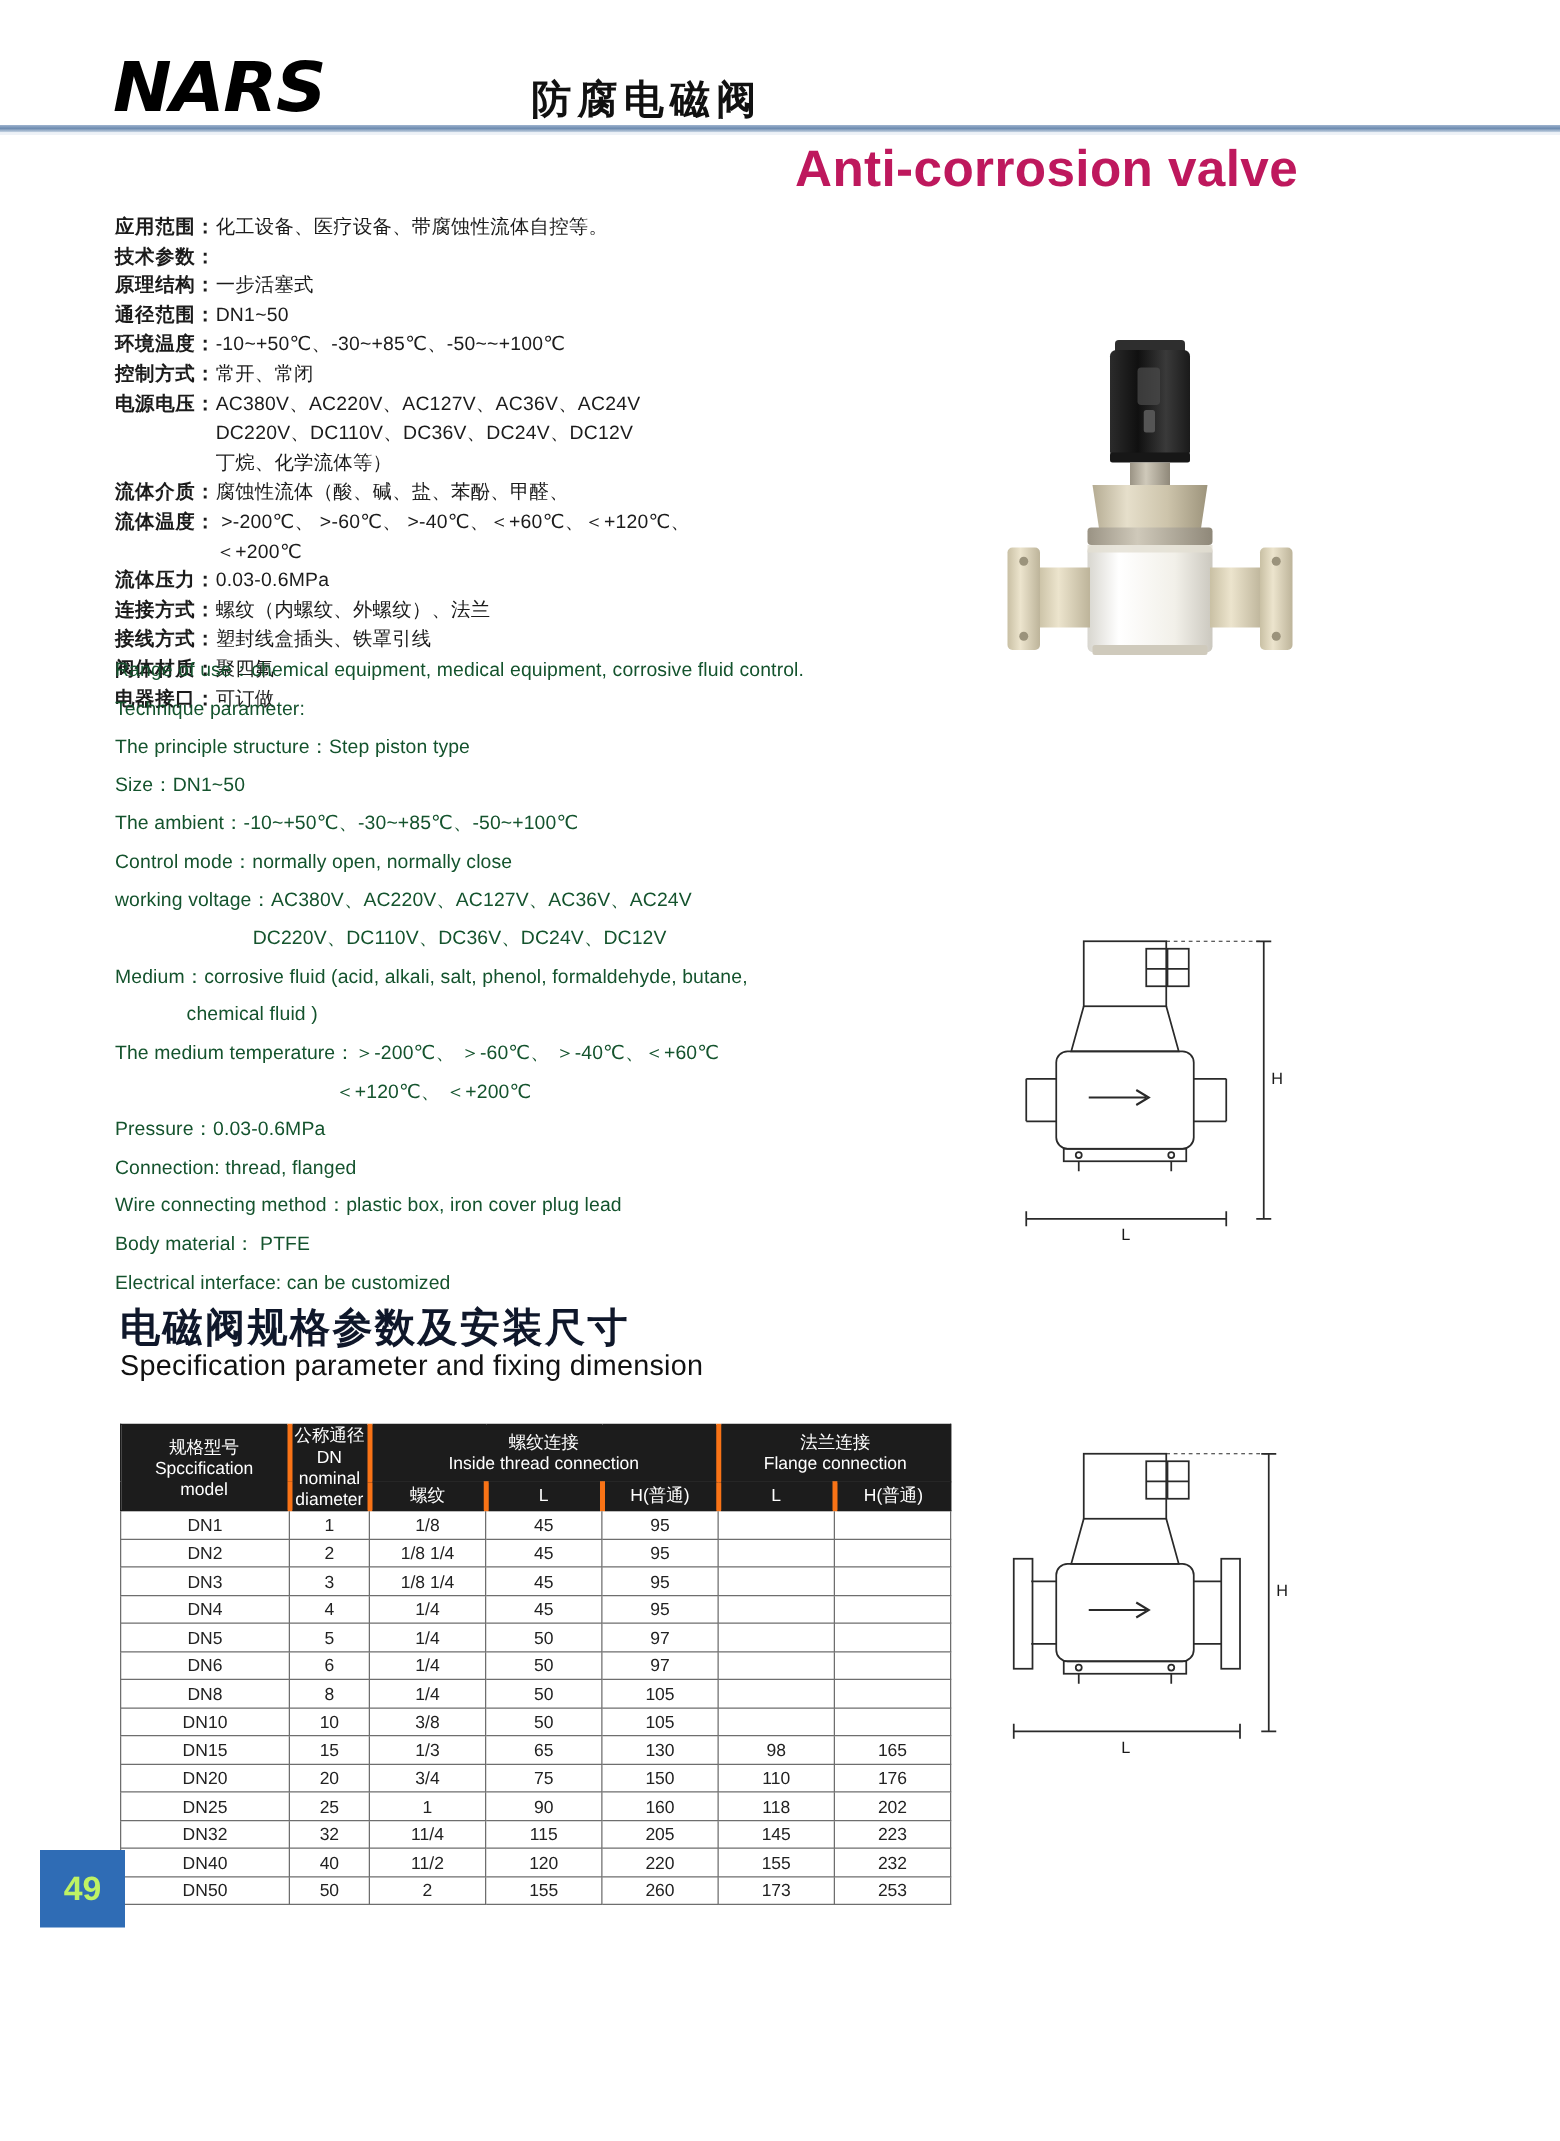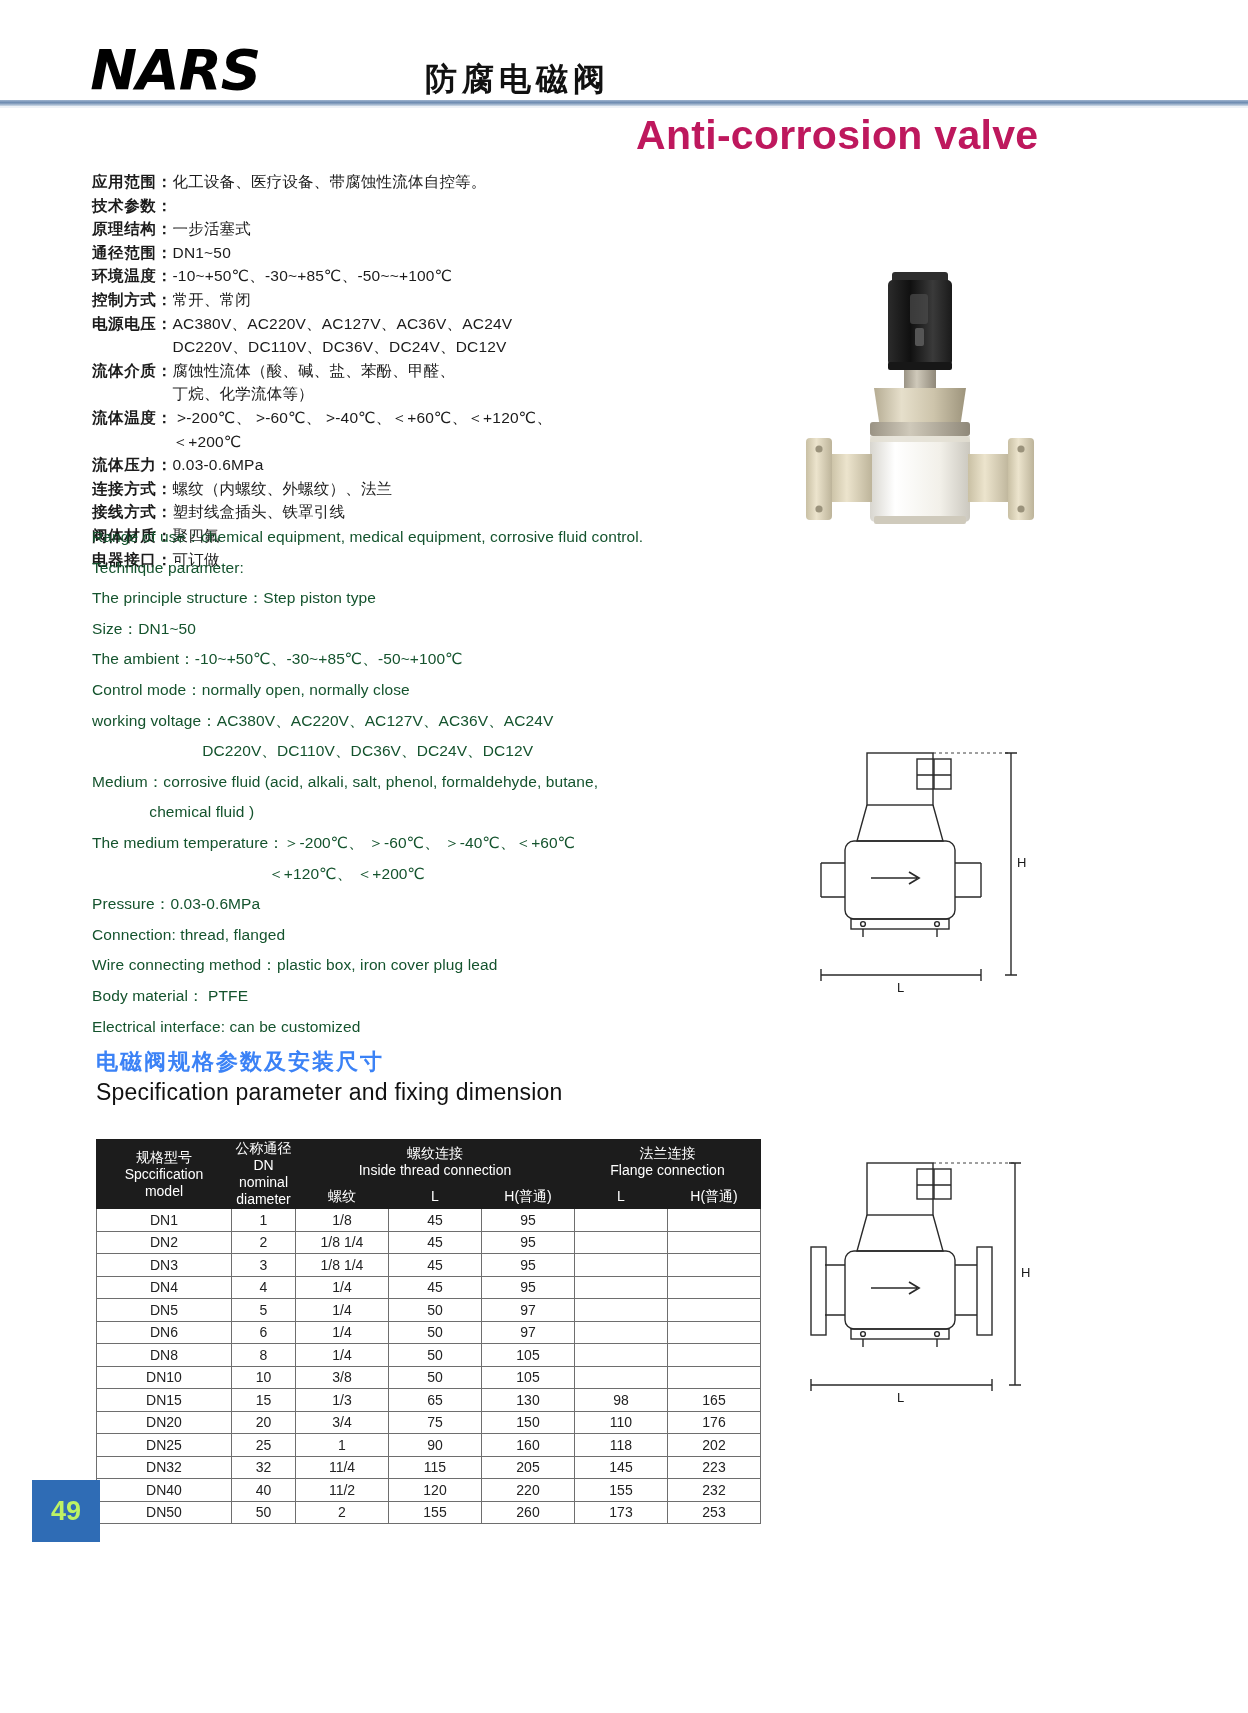--- a/index.html
+++ b/index.html
@@ -49,21 +49,21 @@
 
   
   .en-spec{
     position:absolute;left:92px;top:522px;width:680px;
     font-size:15.5px;line-height:30.6px;color:#14532d;
   }
   .en-spec .row{display:block;white-space:pre;letter-spacing:.1px;}
 
   
   .sect{position:absolute;left:96px;top:1046px;}
-  .sect .cn{font-size:22px;font-weight:bold;letter-spacing:2px;color:#3b82f6;line-height:32px;}
+  .sect .cn{font-size:32px;font-weight:bold;letter-spacing:2px;color:#0f172a;line-height:32px;}
   .sect .en{font-size:23px;color:#111;letter-spacing:.2px;line-height:29px;}
 
   
   .tbl{
     position:absolute;left:96px;top:1139px;
     border-collapse:collapse;
     font-size:14px;
     table-layout:fixed;
   }
   .tbl th,.tbl td{
@@ -72,21 +72,21 @@
     vertical-align:middle;
     padding:0;
   }
   .tbl thead th{
     background:#1c1c1c;color:#ffffff;
     border:1px solid #1c1c1c;
     font-weight:normal;
     font-size:14px;
     line-height:17px;
   }
-  .tbl thead th.sep{border-left:1px solid #f97316;}
+  .tbl thead th.sep{border-left:4px solid #f97316;}
   .tbl tbody td{height:21.5px;color:#222;background:#fff;}
   .c0{width:135px;} .c1{width:64px;} .c2{width:93px;}
   .c3{width:93px;} .c4{width:93px;} .c5{width:93px;} .c6{width:93px;}
 
   
   .photo{position:absolute;left:770px;top:250px;width:300px;height:300px;}
 
   
   .draw1{position:absolute;left:805px;top:745px;width:250px;height:265px;}
   .draw2{position:absolute;left:805px;top:1155px;width:250px;height:265px;}
@@ -114,22 +114,22 @@
 
   <div class="cn-spec">
     <span class="row"><span class="lbl">应用范围：</span><span class="val">化工设备、医疗设备、带腐蚀性流体自控等。</span></span>
     <span class="row"><span class="lbl">技术参数：</span><span class="val"></span></span>
     <span class="row"><span class="lbl">原理结构：</span><span class="val">一步活塞式</span></span>
     <span class="row"><span class="lbl">通径范围：</span><span class="val">DN1~50</span></span>
     <span class="row"><span class="lbl">环境温度：</span><span class="val">-10~+50℃、-30~+85℃、-50~~+100℃</span></span>
     <span class="row"><span class="lbl">控制方式：</span><span class="val">常开、常闭</span></span>
     <span class="row"><span class="lbl">电源电压：</span><span class="val">AC380V、AC220V、AC127V、AC36V、AC24V</span></span>
     <span class="row"><span class="lbl">　　　　　</span><span class="val">DC220V、DC110V、DC36V、DC24V、DC12V</span></span>
+    <span class="row"><span class="lbl">　　　　　</span><span class="val">丁烷、化学流体等）</span></span>
     <span class="row"><span class="lbl">流体介质：</span><span class="val">腐蚀性流体（酸、碱、盐、苯酚、甲醛、</span></span>
-    <span class="row"><span class="lbl">　　　　　</span><span class="val">丁烷、化学流体等）</span></span>
     <span class="row"><span class="lbl">流体温度：</span><span class="val"> &gt;-200℃、 &gt;-60℃、 &gt;-40℃、＜+60℃、＜+120℃、</span></span>
     <span class="row"><span class="lbl">　　　　　</span><span class="val">＜+200℃</span></span>
     <span class="row"><span class="lbl">流体压力：</span><span class="val">0.03-0.6MPa</span></span>
     <span class="row"><span class="lbl">连接方式：</span><span class="val">螺纹（内螺纹、外螺纹）、法兰</span></span>
     <span class="row"><span class="lbl">接线方式：</span><span class="val">塑封线盒插头、铁罩引线</span></span>
     <span class="row"><span class="lbl">阀体材质：</span><span class="val">聚四氟</span></span>
     <span class="row"><span class="lbl">电器接口：</span><span class="val">可订做</span></span>
   </div>
 
   <div class="en-spec">

